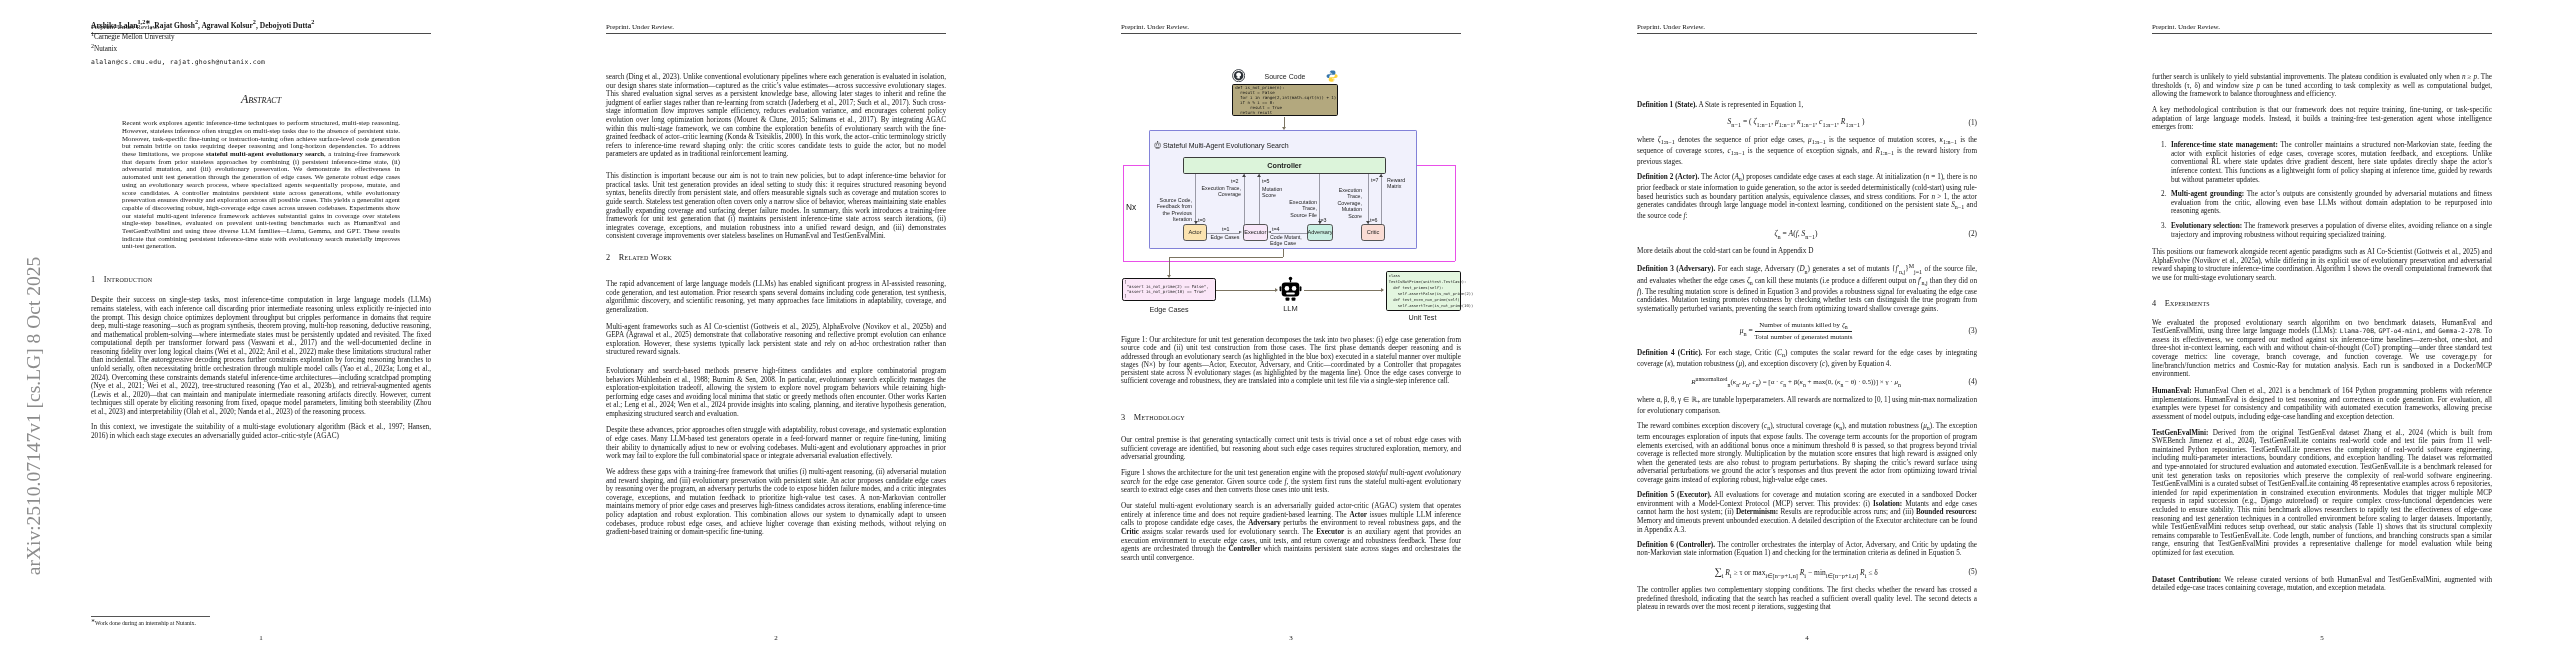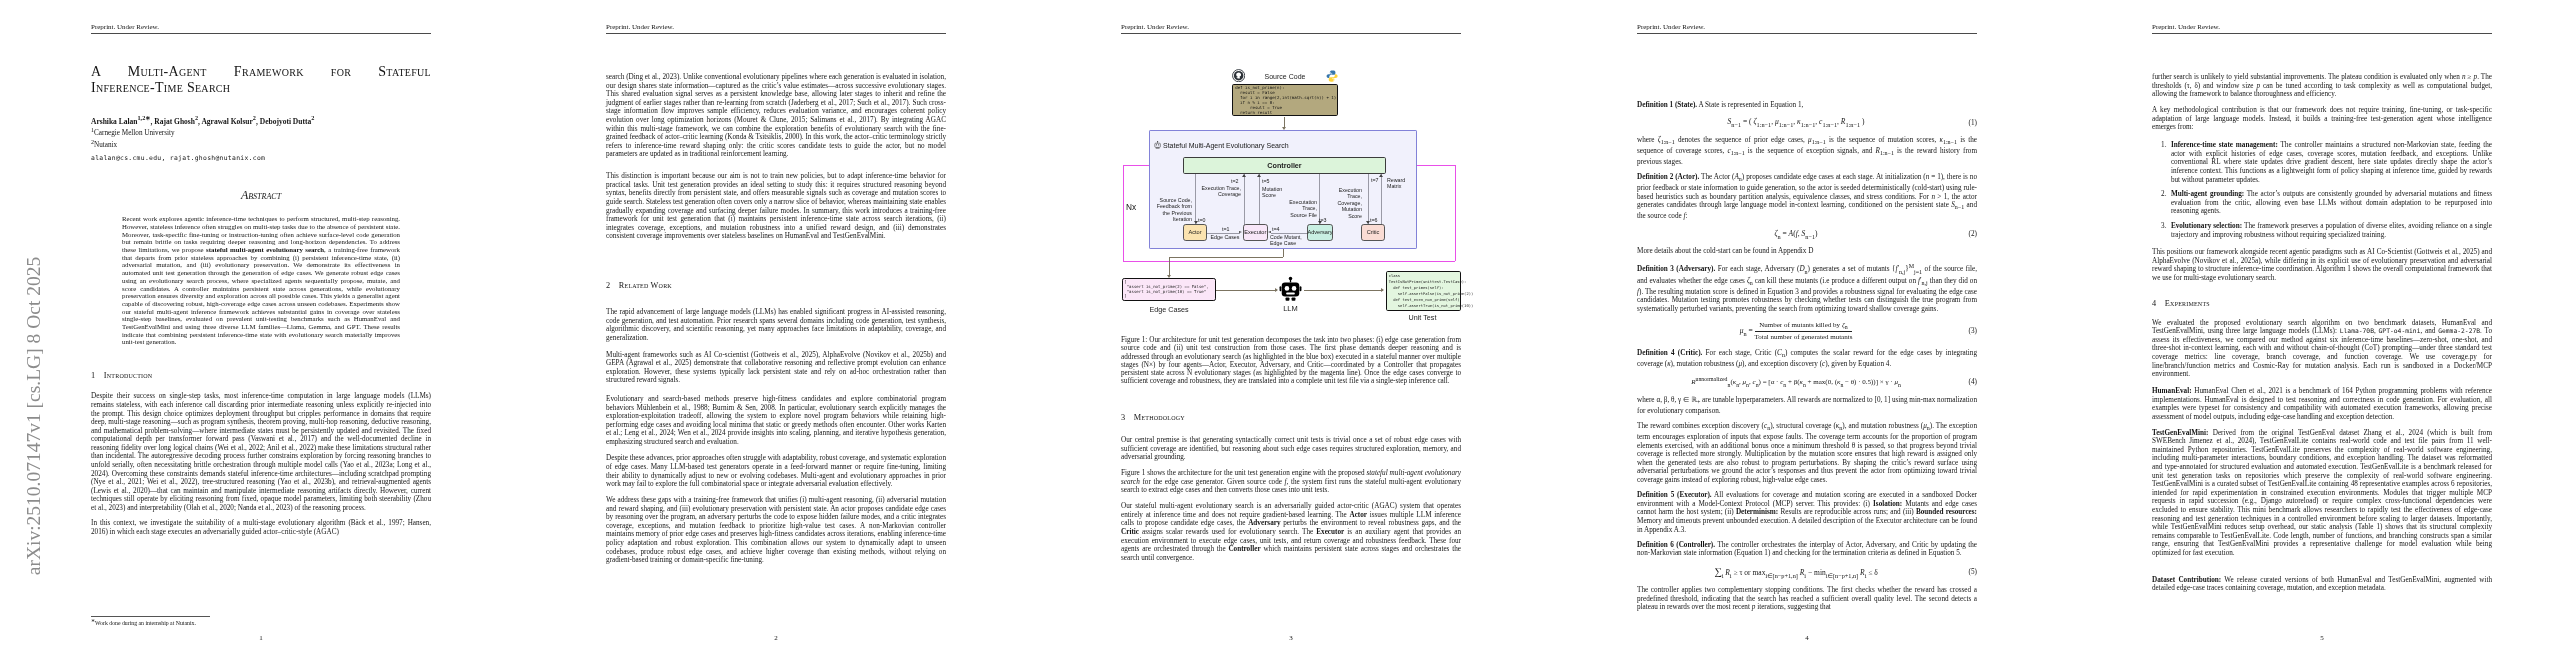--- a/index.html
+++ b/index.html
@@ -48,45 +48,41 @@
 </style>
 </head>
 <body>
 
 <div id="canvas">
 
   <div class="page" style="left:0">
     <div class="hdr">Preprint. Under Review.</div>
     <div class="watermark">arXiv:2510.07147v1  [cs.LG]  8 Oct 2025</div>
     <div class="col">
-      <div class="title" style="margin-top:64px">
-        <div class="l1">A Multi-Agent Framework for Stateful</div>
-        <div>Inference-Time Search</div>
-      </div>
       <div class="authors" style="margin-top:17px"><span>Arshika Lalan</span><sup>1,2∗</sup><span>, Rajat Ghosh</span><sup>2</sup><span>, Agrawal Kolsur</span><sup>2</sup><span>, Debojyoti Dutta</span><sup>2</sup></div>
       <div class="affil"><sup>1</sup><span>Carnegie Mellon University</span></div>
       <div class="affil"><sup>2</sup><span>Nutanix</span></div>
       <div class="emails">alalan@cs.cmu.edu, rajat.ghosh@nutanix.com</div>
       <div class="abs-head" style="margin-top:25.6px">Abstract</div>
       <div class="abstract" style="margin-top:12.2px"><span>Recent work explores agentic inference-time techniques to perform structured, multi-step reasoning. However, stateless inference often struggles on multi-step tasks due to the absence of persistent state. Moreover, task-specific fine-tuning or instruction-tuning often achieve surface-level code generation but remain brittle on tasks requiring deeper reasoning and long-horizon dependencies. To address these limitations, we propose </span><span style="font-weight: bold;">stateful multi-agent evolutionary search</span><span>, a training-free framework that departs from prior stateless approaches by combining (i) persistent inference-time state, (ii) adversarial mutation, and (iii) evolutionary preservation. We demonstrate its effectiveness in automated unit test generation through the generation of edge cases. We generate robust edge cases using an evolutionary search process, where specialized agents sequentially propose, mutate, and score candidates. A controller maintains persistent state across generations, while evolutionary preservation ensures diversity and exploration across all possible cases. This yields a generalist agent capable of discovering robust, high-coverage edge cases across unseen codebases. Experiments show our stateful multi-agent inference framework achieves substantial gains in coverage over stateless single-step baselines, evaluated on prevalent unit-testing benchmarks such as HumanEval and TestGenEvalMini and using three diverse LLM families—Llama, Gemma, and GPT. These results indicate that combining persistent inference-time state with evolutionary search materially improves unit-test generation.</span></div>
       <div class="sec-head" style="margin-top:25px">1 Introduction</div>
       <div class="body-text" style="margin-top:12.2px">Despite their success on single-step tasks, most inference-time computation in large language models (LLMs) remains stateless, with each inference call discarding prior intermediate reasoning unless explicitly re-injected into the prompt. This design choice optimizes deployment throughput but cripples performance in domains that require deep, multi-stage reasoning—such as program synthesis, theorem proving, multi-hop reasoning, deductive reasoning, and mathematical problem-solving—where intermediate states must be persistently updated and revisited. The fixed computational depth per transformer forward pass (Vaswani et al., 2017) and the well-documented decline in reasoning fidelity over long logical chains (Wei et al., 2022; Anil et al., 2022) make these limitations structural rather than incidental. The autoregressive decoding process further constrains exploration by forcing reasoning branches to unfold serially, often necessitating brittle orchestration through multiple model calls (Yao et al., 2023a; Long et al., 2024). Overcoming these constraints demands stateful inference-time architectures—including scratchpad prompting (Nye et al., 2021; Wei et al., 2022), tree-structured reasoning (Yao et al., 2023b), and retrieval-augmented agents (Lewis et al., 2020)—that can maintain and manipulate intermediate reasoning artifacts directly. However, current techniques still operate by eliciting reasoning from fixed, opaque model parameters, limiting both steerability (Zhou et al., 2023) and interpretability (Olah et al., 2020; Nanda et al., 2023) of the reasoning process.</div>
       <div class="body-text" style="margin-top:6.7px">In this context, we investigate the suitability of a multi-stage evolutionary algorithm (Bäck et al., 1997; Hansen, 2016) in which each stage executes an adversarially guided actor–critic-style (AGAC)</div>
     </div>
     <div class="footrule"></div>
     <div class="footnote"><sup>∗</sup><span>Work done during an internship at Nutanix.</span></div>
     <div class="pagenum">1</div>
   </div>
 
   <div class="page" style="left:515px">
     <div class="hdr">Preprint. Under Review.</div>
     <div class="col">
       <div class="body-text" style="margin-top:73px">search (Ding et al., 2023). Unlike conventional evolutionary pipelines where each generation is evaluated in isolation, our design shares state information—captured as the critic’s value estimates—across successive evolutionary stages. This shared evaluation signal serves as a persistent knowledge base, allowing later stages to inherit and refine the judgment of earlier stages rather than re-learning from scratch (Jaderberg et al., 2017; Such et al., 2017). Such cross-stage information flow improves sample efficiency, reduces evaluation variance, and encourages coherent policy evolution over long optimization horizons (Mouret &amp; Clune, 2015; Salimans et al., 2017). By integrating AGAC within this multi-stage framework, we can combine the exploration benefits of evolutionary search with the fine-grained feedback of actor–critic learning (Konda &amp; Tsitsiklis, 2000). In this work, the actor–critic terminology strictly refers to inference-time reward shaping only: the critic scores candidate tests to guide the actor, but no model parameters are updated as in traditional reinforcement learning.</div>
       <div class="body-text" style="margin-top:13.3px">This distinction is important because our aim is not to train new policies, but to adapt inference-time behavior for practical tasks. Unit test generation provides an ideal setting to study this: it requires structured reasoning beyond syntax, benefits directly from persistent state, and offers measurable signals such as coverage and mutation scores to guide search. Stateless test generation often covers only a narrow slice of behavior, whereas maintaining state enables gradually expanding coverage and surfacing deeper failure modes. In summary, this work introduces a training-free framework for unit test generation that (i) maintains persistent inference-time state across search iterations, (ii) integrates coverage, exceptions, and mutation robustness into a unified reward design, and (iii) demonstrates consistent coverage improvements over stateless baselines on HumanEval and TestGenEvalMini.</div>
-      <div class="sec-head" style="margin-top:40px">2 Related Work</div>
+      <div class="sec-head" style="margin-top:12px">2 Related Work</div>
       <div class="body-text" style="margin-top:18px">The rapid advancement of large language models (LLMs) has enabled significant progress in AI-assisted reasoning, code generation, and test automation. Prior research spans several domains including code generation, test synthesis, algorithmic discovery, and scientific reasoning, yet many approaches face limitations in adaptability, coverage, and generalization.</div>
       <div class="body-text" style="margin-top:8.3px">Multi-agent frameworks such as AI Co-scientist (Gottweis et al., 2025), AlphaEvolve (Novikov et al., 2025b) and GEPA (Agrawal et al., 2025) demonstrate that collaborative reasoning and reflective prompt evolution can enhance exploration. However, these systems typically lack persistent state and rely on ad-hoc orchestration rather than structured reward signals.</div>
       <div class="body-text" style="margin-top:10px">Evolutionary and search-based methods preserve high-fitness candidates and explore combinatorial program behaviors Mühlenbein et al., 1988; Burnim &amp; Sen, 2008. In particular, evolutionary search explicitly manages the exploration-exploitation tradeoff, allowing the system to explore novel program behaviors while retaining high-performing edge cases and avoiding local minima that static or greedy methods often encounter. Other works Karten et al.; Leng et al., 2024; Wen et al., 2024 provide insights into scaling, planning, and iterative hypothesis generation, emphasizing structured search and evaluation.</div>
       <div class="body-text" style="margin-top:7.8px">Despite these advances, prior approaches often struggle with adaptability, robust coverage, and systematic exploration of edge cases. Many LLM-based test generators operate in a feed-forward manner or require fine-tuning, limiting their ability to dynamically adjust to new or evolving codebases. Multi-agent and evolutionary approaches in prior work may fail to explore the full combinatorial space or integrate adversarial evaluation effectively.</div>
       <div class="body-text" style="margin-top:7.2px">We address these gaps with a training-free framework that unifies (i) multi-agent reasoning, (ii) adversarial mutation and reward shaping, and (iii) evolutionary preservation with persistent state. An actor proposes candidate edge cases by reasoning over the program, an adversary perturbs the code to expose hidden failure modes, and a critic integrates coverage, exceptions, and mutation feedback to prioritize high-value test cases. A non-Markovian controller maintains memory of prior edge cases and preserves high-fitness candidates across iterations, enabling inference-time policy adaptation and robust exploration. This combination allows our system to dynamically adapt to unseen codebases, produce robust edge cases, and achieve higher coverage than existing methods, without relying on gradient-based training or domain-specific fine-tuning.</div>
     </div>
     <div class="pagenum">2</div>
   </div>
 
   <div class="page" style="left:1030px">

